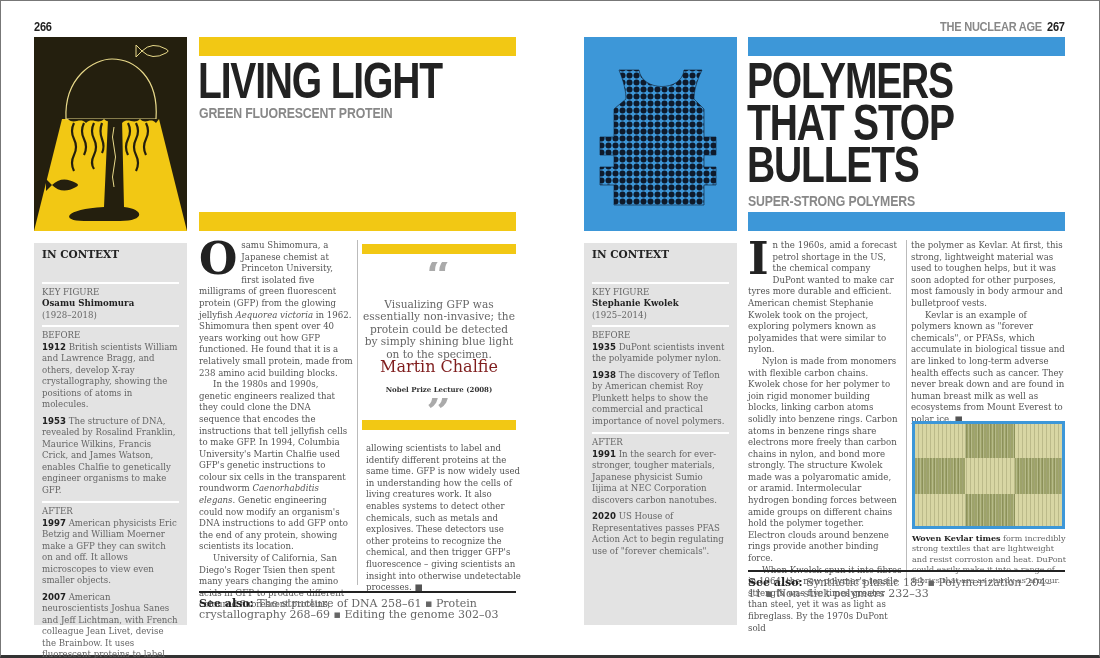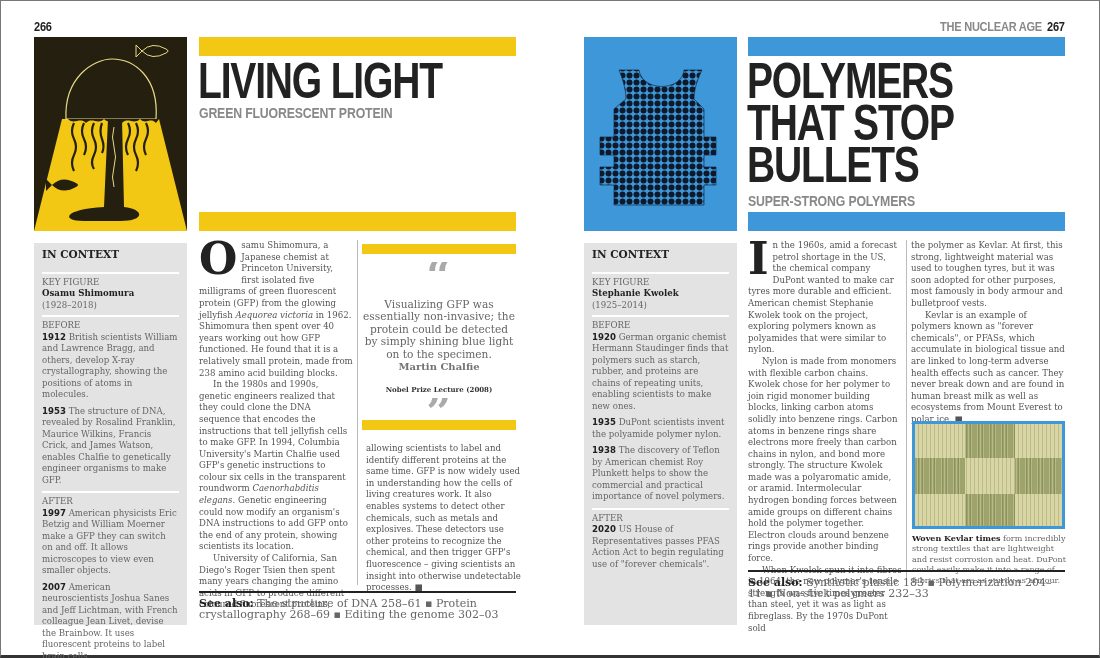--- a/index.html
+++ b/index.html
@@ -10,35 +10,35 @@
   .pagenum { font-family: "Liberation Sans", sans-serif; font-weight: bold; font-size: 13px; color: #222; letter-spacing: -0.3px; transform: scaleX(0.85); transform-origin: left top; }
   .runhead { font-family: "Liberation Sans", sans-serif; font-weight: bold; font-size: 13px; letter-spacing: -0.3px; white-space: nowrap; transform: scaleX(0.85); transform-origin: right top; text-align: right; }
   .runhead .sec { color: #888; margin-right: 6px; }
   .runhead .num { color: #222; }
   .bar { position: absolute; height: 19px; }
   .yellow { background: #f2c814; }
   .blue { background: #3d97d8; }
   .title { font-family: "Liberation Sans", sans-serif; font-weight: bold; color: #222; font-size: 50px; line-height: 42px; letter-spacing: -1.5px; transform: scaleX(0.78); transform-origin: left top; white-space: nowrap; }
   .subtitle { font-family: "Liberation Sans", sans-serif; font-weight: bold; color: #888; font-size: 15px; letter-spacing: -0.2px; transform: scaleX(0.82); transform-origin: left top; white-space: nowrap; }
   .ctx { position: absolute; background: #e3e3e3; padding: 6px 8px; font-size: 8.6px; line-height: 11.5px; color: #666; }
-  .ctx h3 { font-family: "DejaVu Serif", serif; font-weight: bold; font-size: 10.5px; color: #222; padding-bottom: 11px; border-bottom: 2px solid #fff; margin-bottom: 3px; }
+  .ctx h3 { font-family: "DejaVu Serif", serif; font-weight: bold; font-size: 10.5px; color: #222; padding-bottom: 21px; border-bottom: 2px solid #fff; margin-bottom: 3px; }
   .ctx .lbl { color: #666; }
   .ctx .kf-name { font-weight: bold; color: #222; }
   .ctx .rule { border-top: 2px solid #fff; margin: 4px 0 3px; }
   .ctx .entry { margin-bottom: 5px; }
   .ctx .yr { font-family: "DejaVu Sans", sans-serif; font-weight: bold; color: #222; }
   .col { position: absolute; font-size: 8.6px; line-height: 11.6px; color: #555; text-align: left; }
   .col p { margin: 0; }
   .col p.ind { text-indent: 14px; }
   .dropcap { float: left; font-family: "DejaVu Serif", serif; font-weight: bold; color: #222; font-size: 44px; line-height: 34px; margin: 2px 4px 0 0; }
   .vrule { position: absolute; width: 1px; background: #bbb; }
   .quote { position: absolute; text-align: center; color: #666; }
   .quote .marks { font-family: "DejaVu Serif", serif; font-weight: bold; font-size: 44px; color: #aaa; line-height: 30px; height: 30px; overflow: hidden; }
   .quote .qtext { font-size: 10.6px; line-height: 12.4px; color: #666; }
-  .quote .qauth { font-weight: bold; font-size: 10px; color: #737373; line-height: 13px; }
+  .quote .qauth { font-weight: normal; font-size: 16px; color: #7f1d1d; line-height: 13px; }
   .quote .qsrc { font-weight: bold; font-size: 7px; color: #333; line-height: 9px; margin-top: 12px; }
   .seealso { position: absolute; border-top: 2px solid #222; padding-top: 6px; font-size: 11px; line-height: 10.5px; color: #666; }
   .seealso b { color: #222; }
   .caption { font-size: 8px; line-height: 10.4px; color: #666; }
   .caption b { color: #222; }
   .fig-jelly { position: absolute; background: #241f0e; overflow: hidden; }
   .fig-vest { position: absolute; background: #3d97d8; overflow: hidden; }
   .kevlar { position: absolute; border: 3px solid #3d97d8; overflow: hidden;
     background:
       repeating-linear-gradient(90deg, rgba(0,0,0,0) 0 2px, rgba(255,255,230,0.25) 2px 3px),
@@ -143,38 +143,38 @@
 <div class="abs subtitle" style="left:748px; top:192px;">SUPER-STRONG POLYMERS</div>
 <div class="bar blue" style="left:748px; top:212px; width:317px;"></div>
 
 <div class="ctx" style="left:584px; top:243px; width:153px; height:382px;">
   <h3>IN CONTEXT</h3>
   <div class="lbl">KEY FIGURE</div>
   <div class="kf-name">Stephanie Kwolek</div>
   <div>(1925–2014)</div>
   <div class="rule"></div>
   <div class="lbl">BEFORE</div>
-  <div class="entry"><span class="yr">1920</span><span> German organic chemist Hermann Staudinger finds that polymers such as starch, rubber, and proteins are chains of repeating units, enabling scientists to make new ones.</span></div>
   <div class="entry"><span class="yr">1935</span><span> DuPont scientists invent the polyamide polymer nylon.</span></div>
   <div class="entry"><span class="yr">1938</span><span> The discovery of Teflon by American chemist Roy Plunkett helps to show the commercial and practical importance of novel polymers.</span></div>
   <div class="rule"></div>
   <div class="lbl">AFTER</div>
+  <div class="entry"><span class="yr">1991</span><span> In the search for ever-stronger, tougher materials, Japanese physicist Sumio Iijima at NEC Corporation discovers carbon nanotubes.</span></div>
   <div class="entry"><span class="yr">2020</span><span> US House of Representatives passes PFAS Action Act to begin regulating use of "forever chemicals".</span></div>
 </div>
 
 <div class="col" style="left:748px; top:240px; width:154px;">
   <p><span class="dropcap">I</span><span>n the 1960s, amid a forecast petrol shortage in the US, the chemical company DuPont wanted to make car tyres more durable and efficient. American chemist Stephanie Kwolek took on the project, exploring polymers known as polyamides that were similar to nylon.</span></p>
   <p class="ind">Nylon is made from monomers with flexible carbon chains. Kwolek chose for her polymer to join rigid monomer building blocks, linking carbon atoms solidly into benzene rings. Carbon atoms in benzene rings share electrons more freely than carbon chains in nylon, and bond more strongly. The structure Kwolek made was a polyaromatic amide, or aramid. Intermolecular hydrogen bonding forces between amide groups on different chains hold the polymer together. Electron clouds around benzene rings provide another binding force.</p>
   <p class="ind">When Kwolek spun it into fibres in 1964, the new polymer's tensile strength was five times greater than steel, yet it was as light as fibreglass. By the 1970s DuPont sold</p>
 </div>
 
 <div class="vrule" style="left:906px; top:240px; height:345px;"></div>
 
 <div class="col" style="left:911px; top:240px; width:156px;">
-  <p>the polymer as Kevlar. At first, this strong, lightweight material was used to toughen tyres, but it was soon adopted for other purposes, most famously in body armour and bulletproof vests.</p>
+  <p>the polymer as Kevlar. At first, this strong, lightweight material was used to toughen helps, but it was soon adopted for other purposes, most famously in body armour and bulletproof vests.</p>
   <p class="ind">Kevlar is an example of polymers known as "forever chemicals", or PFASs, which accumulate in biological tissue and are linked to long-term adverse health effects such as cancer. They never break down and are found in human breast milk as well as ecosystems from Mount Everest to polar ice. ■</p>
 </div>
 
 <div class="kevlar" style="left:912px; top:421px; width:153px; height:108px;">
   <div class="weave" style="left:0; top:0; width:50px; height:34px; background:#d8d6a4;"></div>
   <div class="weave" style="left:100px; top:0; width:50px; height:34px; background:#d8d6a4;"></div>
   <div class="weave" style="left:50px; top:34px; width:50px; height:36px; background:#d8d6a4;"></div>
   <div class="weave" style="left:0; top:70px; width:50px; height:36px; background:#d8d6a4;"></div>
   <div class="weave" style="left:100px; top:70px; width:50px; height:36px; background:#d8d6a4;"></div>
   <div class="weave" style="left:0; top:0; width:150px; height:104px; background:repeating-linear-gradient(90deg, rgba(0,0,0,0) 0 3px, rgba(60,60,20,0.18) 3px 4px);"></div>

